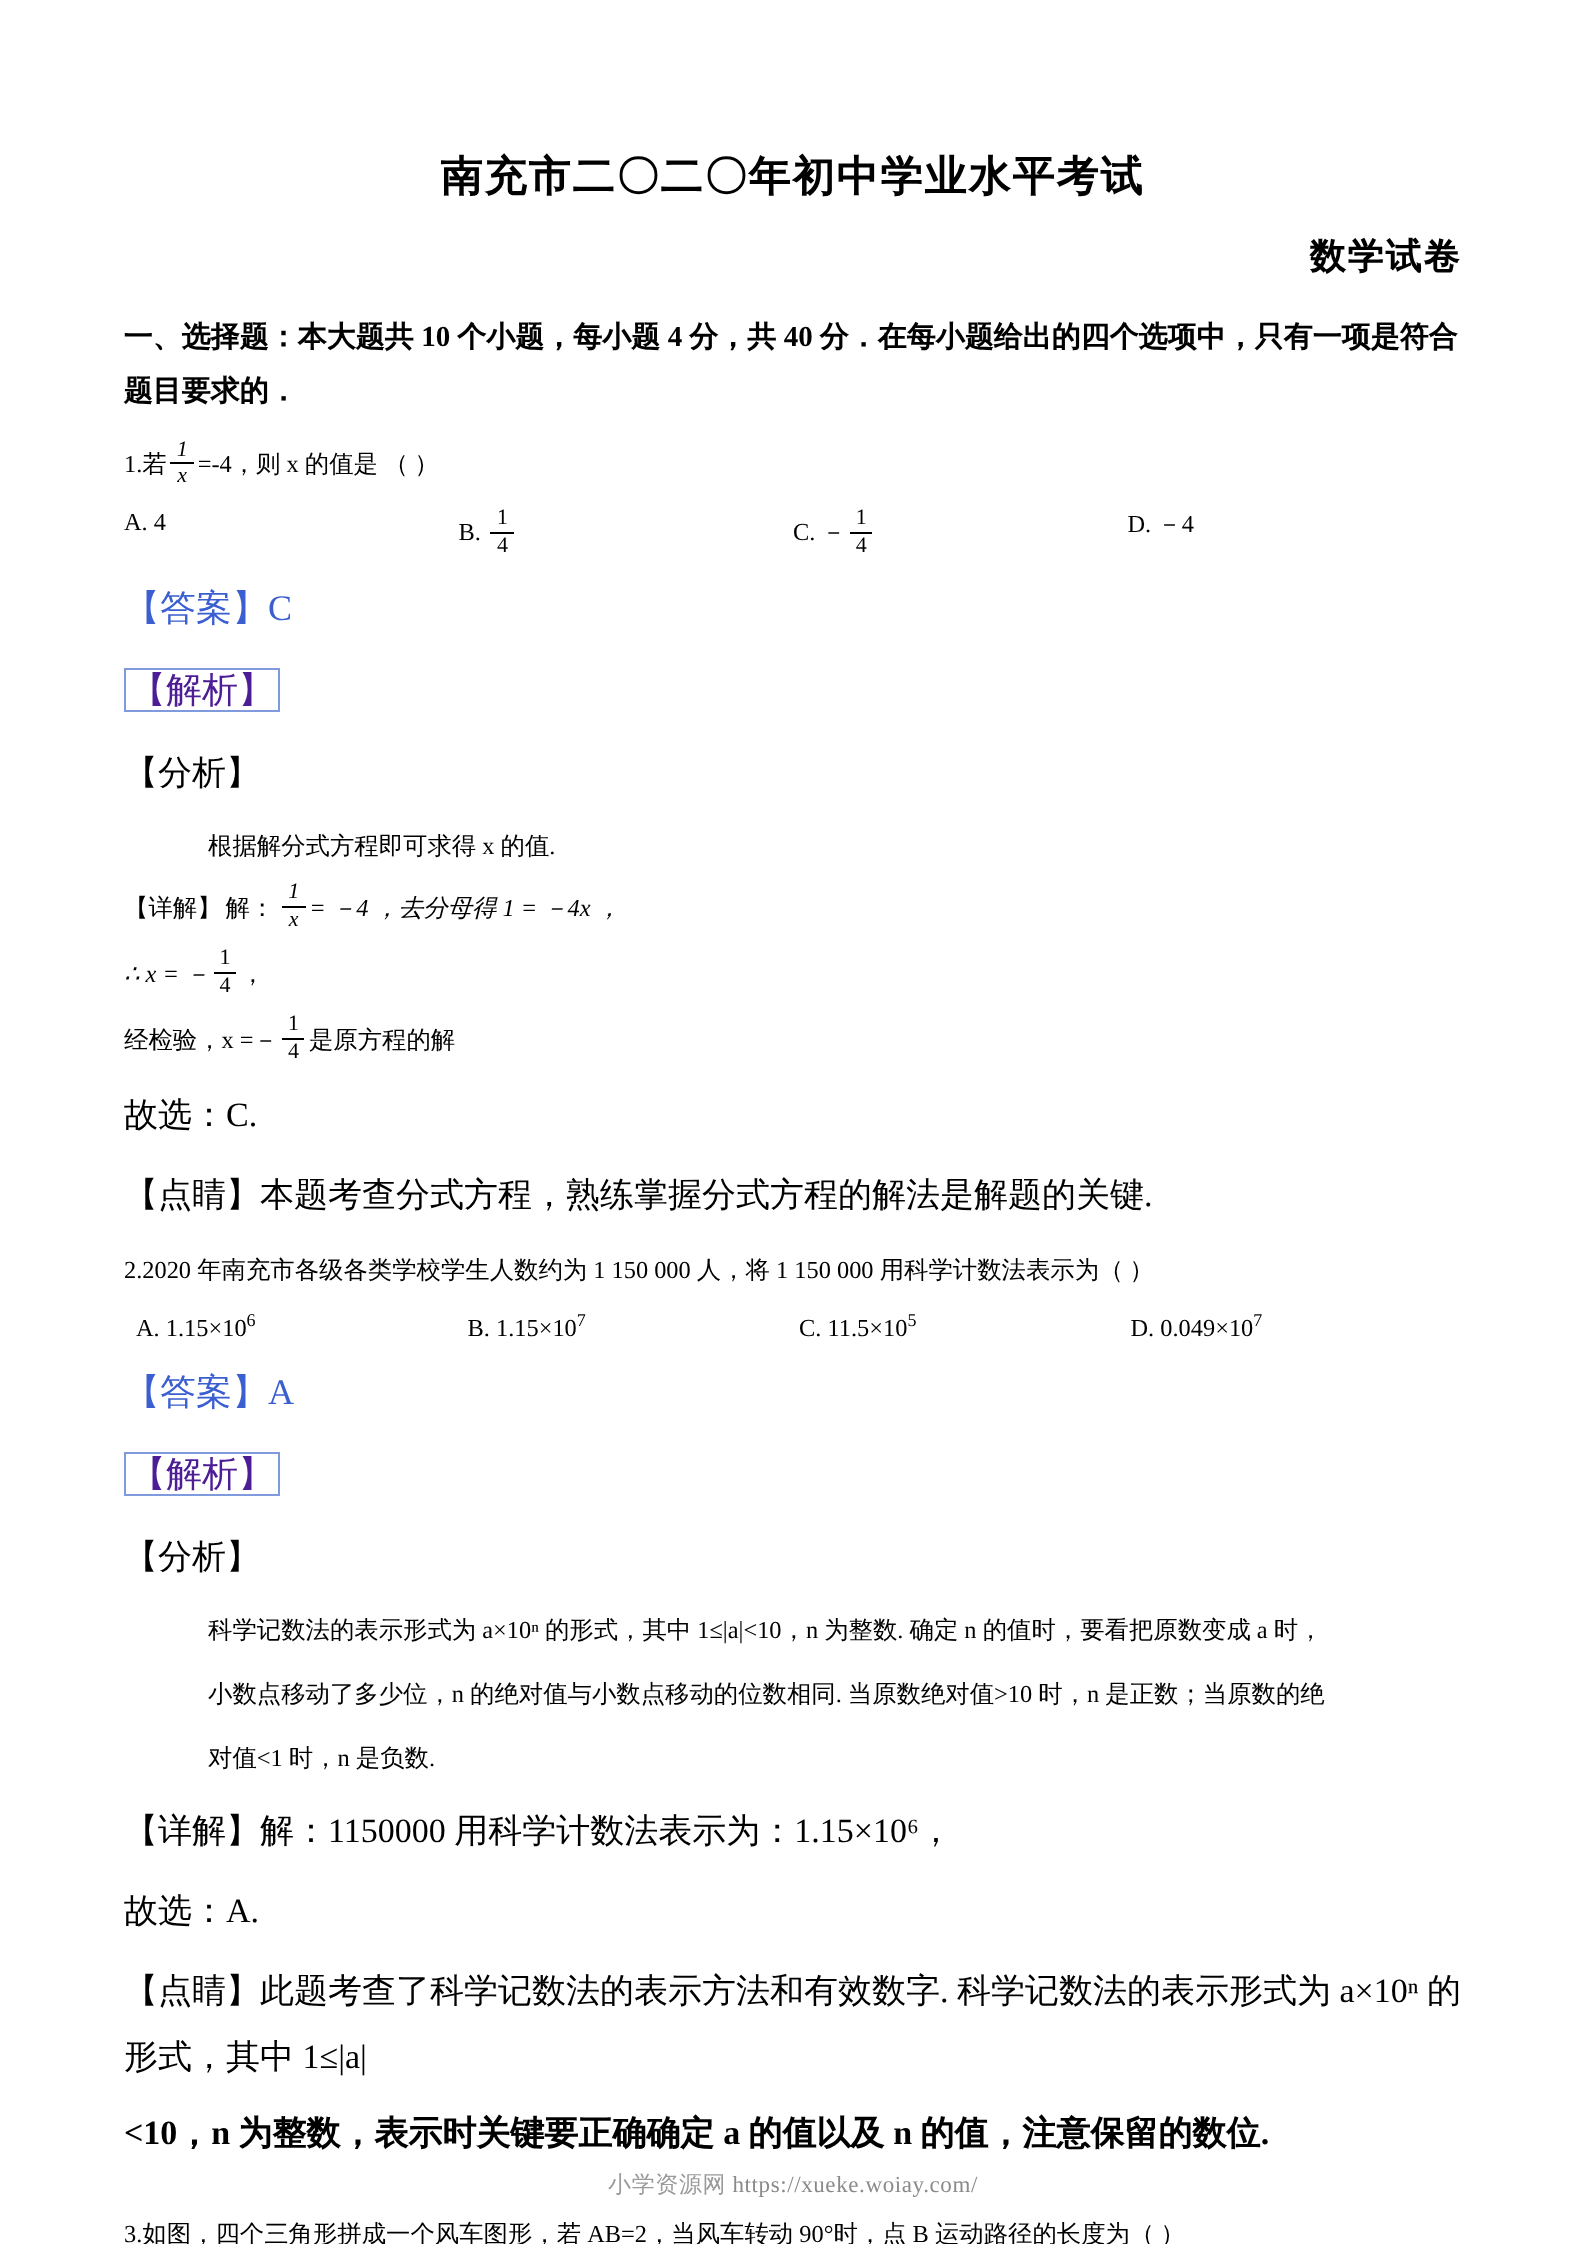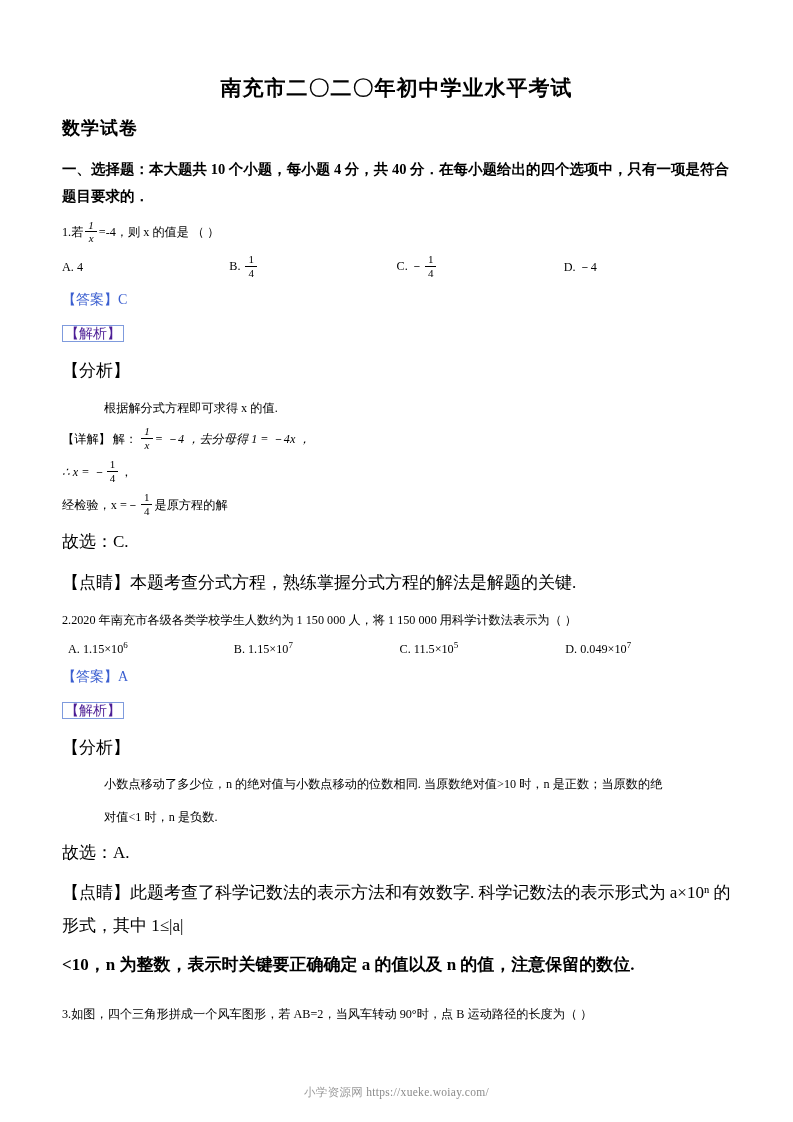--- a/index.html
+++ b/index.html
@@ -25,40 +25,40 @@
   }
   .title-main {
     text-align: center;
     font-size: 21px;
     font-weight: bold;
     letter-spacing: 1px;
     margin: 18px 0 0 0;
     font-family: "Liberation Serif", serif;
   }
   .title-sub {
-    text-align: left;
+    text-align: right;
     font-size: 18px;
     font-weight: bold;
     margin: 14px 0 0 0;
     letter-spacing: 1px;
   }
   .section-head {
     font-size: 14.5px;
     font-weight: bold;
     line-height: 1.85;
     margin-top: 16px;
   }
   .q-line {
     font-size: 12.2px;
     line-height: 1.9;
     margin-top: 10px;
   }
   .answer-blue {
     color: #3b5fd0;
-    font-size: 14px;
+    font-size: 18px;
     line-height: 1.9;
     margin-top: 7px;
   }
   .blue-box {
     color: #4c1d95;
     border: 1px solid #7f9bdd;
     padding: 0 2px;
   }
   .plain {
     font-size: 17px;
@@ -70,21 +70,21 @@
     font-size: 12.2px;
     line-height: 2.0;
     margin-top: 8px;
     text-align: justify;
     margin-left: 42px;
   }
   .opts {
     display: flex;
     font-size: 12.2px;
     margin-top: 8px;
-    align-items: center;
+    align-items: flex-start;
   }
   .opts > div {
     width: 25%;
   }
   .opts.indent > div:first-child { padding-left: 6px; }
   .frac {
     display: inline-block;
     vertical-align: middle;
     text-align: center;
     font-size: 11px;
@@ -214,23 +214,27 @@
     </div>
   </div>
 
   <div class="answer-blue">
     <span>【答案】</span><span>A</span>
   </div>
   <div class="answer-blue">
     <span class="blue-box">【解析】</span>
   </div>
   <div class="plain">【分析】</div>
+  <div class="para">科学记数法的表示形式为 a×10ⁿ 的形式，其中 1≤|a|&lt;10，n 为整数. 确定 n 的值时，要看把原数变成 a 时，</div>
   <div class="para">小数点移动了多少位，n 的绝对值与小数点移动的位数相同. 当原数绝对值&gt;10 时，n 是正数；当原数的绝</div>
   <div class="para">对值&lt;1 时，n 是负数.</div>
 
+  <div class="plain">
+    <span>【详解】</span><span>解：1150000 用科学计数法表示为：1.15×10⁶，</span>
+  </div>
   <div class="plain">故选：A.</div>
   <div class="plain">
     <span>【点睛】</span><span>此题考查了科学记数法的表示方法和有效数字. 科学记数法的表示形式为 a×10ⁿ 的形式，其中 1≤|a|</span>
   </div>
   <div class="plain tight">&lt;10，n 为整数，表示时关键要正确确定 a 的值以及 n 的值，注意保留的数位.</div>
 
   <div class="q-line" style="margin-top:22px;">3.如图，四个三角形拼成一个风车图形，若 AB=2，当风车转动 90°时，点 B 运动路径的长度为（     ）</div>
 
 </div>
 

